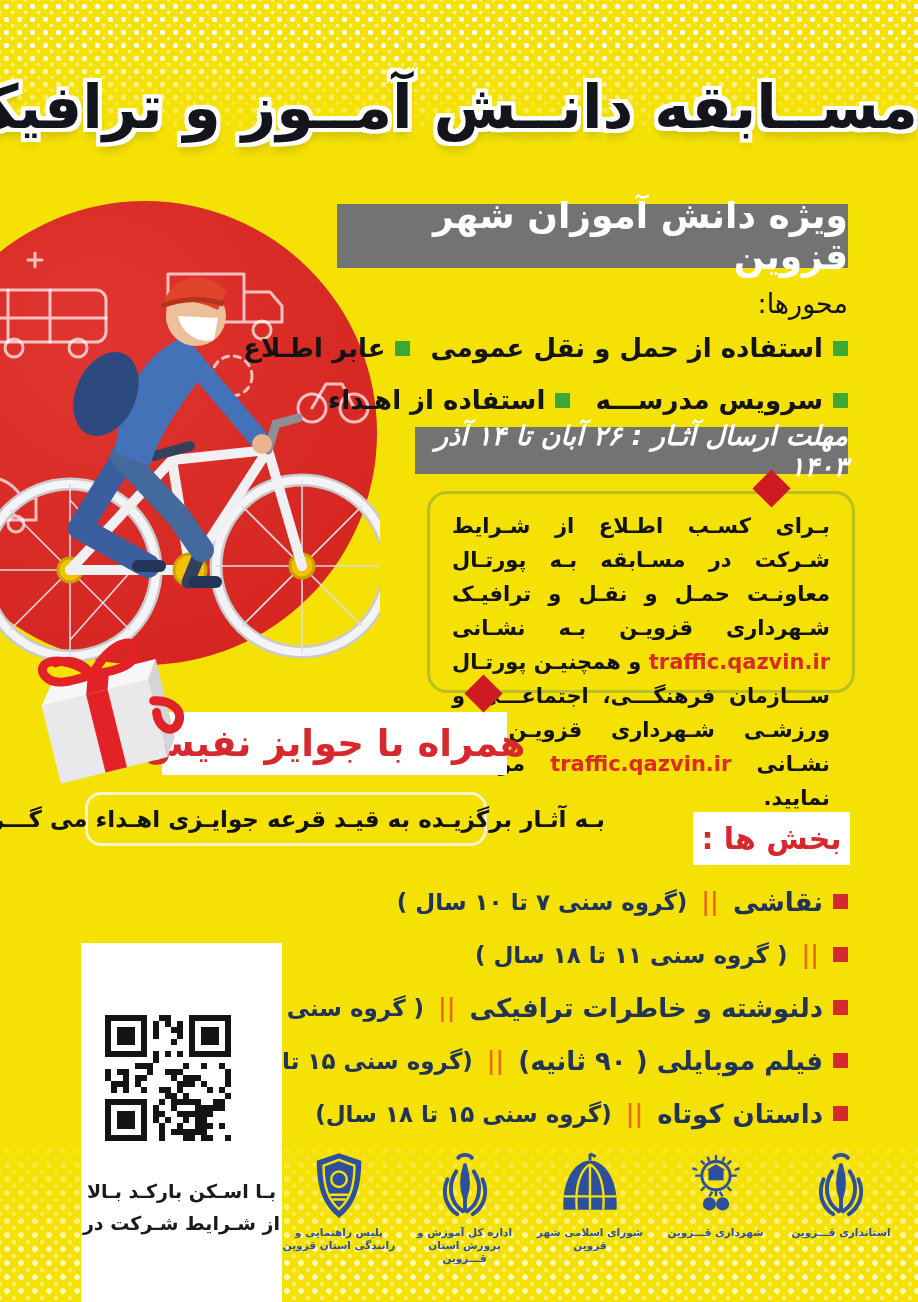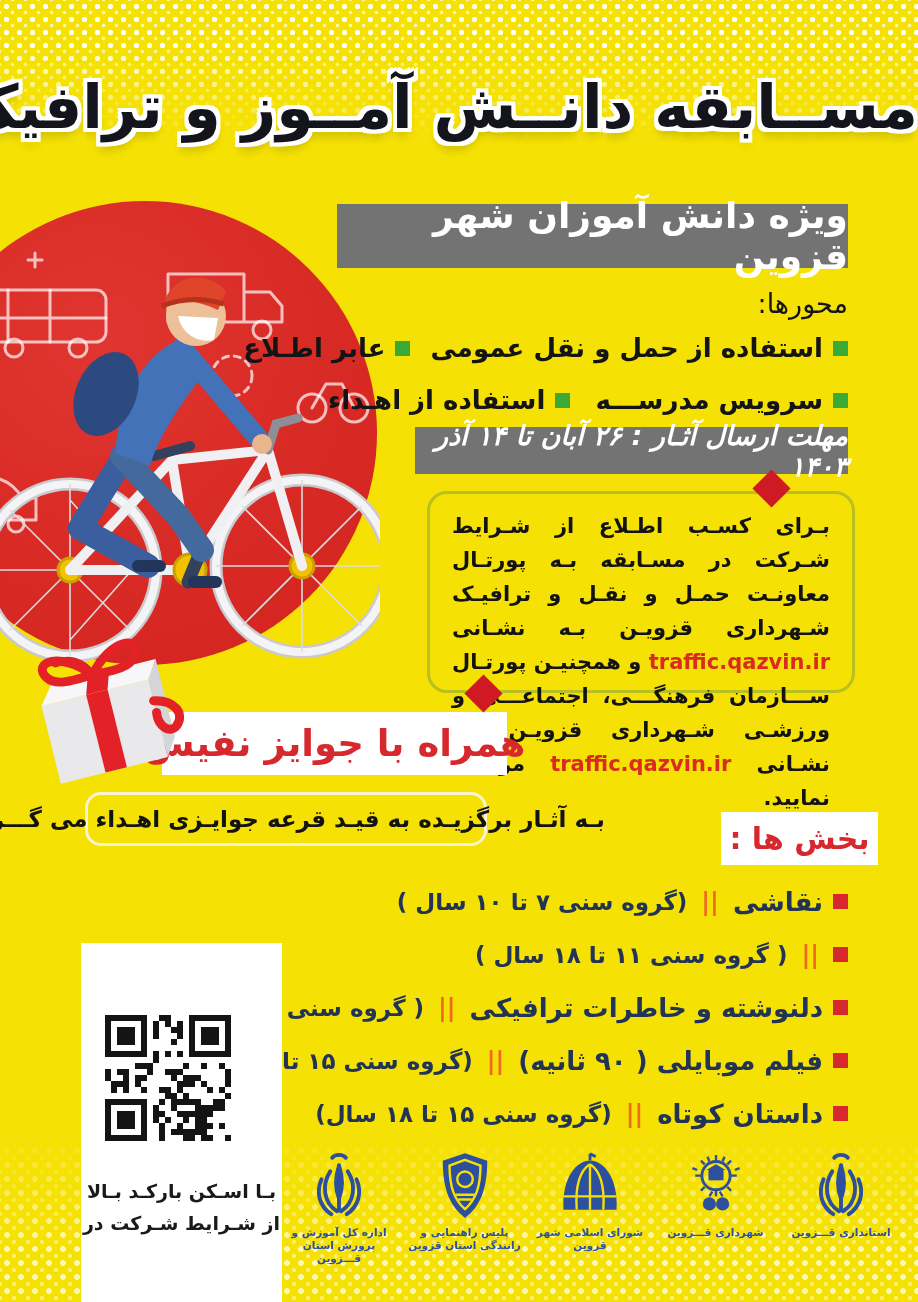--- a/index.html
+++ b/index.html
@@ -90,21 +90,21 @@
   .prize-note {
     position:absolute; left:85px; top:792px; width:402px; height:54px;
     border:3px solid #fdf3cf; border-radius:16px;
     display:flex; align-items:center; justify-content:center; direction:rtl;
     color:#131313; font-size:23px; font-weight:bold; white-space:nowrap;
   }
 
   .sections-heading {
     position:absolute; left:693px; top:812px; width:157px; height:53px;
     background:#fff; display:flex; align-items:center; justify-content:center;
-    direction:rtl; color:#d7282e; font-size:30px; font-weight:bold;margin-left:28px;
+    direction:rtl; color:#d7282e; font-size:30px; font-weight:bold;
   }
   .sections-list {
     position:absolute; right:70px; top:884px; width:540px;
     display:flex; flex-direction:column; gap:18px; direction:rtl;
   }
   .section-row { display:flex; direction:rtl; align-items:center; gap:10px; height:35px; }
   .bullet-red { width:15px; height:15px; background:#d7282e; flex:0 0 auto; }
   .section-name { font-size:26px; font-weight:bold; color:#223455; white-space:nowrap; }
   .section-divider { font-size:24px; font-weight:bold; color:#ee6a1f; padding:0 4px; }
   .section-age { font-size:23px; font-weight:bold; color:#223455; white-space:nowrap; }
@@ -498,41 +498,41 @@
       </svg>
     <div class="qr-note">
       <div>بـا اسـکن بارکـد بـالا</div>
       <div>از شـرایط شـرکت در</div>
 
     </div>
   </div>
 
   <div class="logos">
     <div class="logo">
+      <svg width="58" height="72" viewBox="0 0 60 74">
+        <path d="M30 3 L53 11 C53 40 46 58 30 70 C14 58 7 40 7 11 Z" fill="#2c4f9e"></path>
+        <path d="M30 10 L46 16 C46 38 41 51 30 61 C19 51 14 38 14 16 Z" fill="none" stroke="#f5e103" stroke-width="2.5"></path>
+        <circle cx="30" cy="30" r="8" fill="none" stroke="#f5e103" stroke-width="2.5"></circle>
+        <path d="M20 46 h20 M23 51 h14" stroke="#f5e103" stroke-width="2.5"></path>
+      </svg>
+      <div class="logo-caption">پلیس راهنمایی و رانندگی استان قزوین</div>
+    </div>
+    <div class="logo">
       <svg width="60" height="72" viewBox="0 0 60 74">
         <g stroke="#2c4f9e" fill="none" stroke-width="4" stroke-linecap="round">
           <path d="M30 16 V62"></path>
           <path d="M30 16 C26 28 26 40 30 50 C34 40 34 28 30 16" fill="#2c4f9e"></path>
           <path d="M21 22 C12 36 14 54 28 63"></path>
           <path d="M39 22 C48 36 46 54 32 63"></path>
           <path d="M12 30 C6 44 10 58 22 66"></path>
           <path d="M48 30 C54 44 50 58 38 66"></path>
           <path d="M23 8 C26 4 34 4 37 8"></path>
         </g>
       </svg>
       <div class="logo-caption">اداره کل آموزش و پرورش استان قـــزوین</div>
-    </div>
-    <div class="logo">
-      <svg width="58" height="72" viewBox="0 0 60 74">
-        <path d="M30 3 L53 11 C53 40 46 58 30 70 C14 58 7 40 7 11 Z" fill="#2c4f9e"></path>
-        <path d="M30 10 L46 16 C46 38 41 51 30 61 C19 51 14 38 14 16 Z" fill="none" stroke="#f5e103" stroke-width="2.5"></path>
-        <circle cx="30" cy="30" r="8" fill="none" stroke="#f5e103" stroke-width="2.5"></circle>
-        <path d="M20 46 h20 M23 51 h14" stroke="#f5e103" stroke-width="2.5"></path>
-      </svg>
-      <div class="logo-caption">پلیس راهنمایی و رانندگی استان قزوین</div>
     </div>
     <div class="logo">
       <svg width="72" height="72" viewBox="0 0 76 74">
         <path d="M10 62 C8 28 24 10 38 10 C52 10 68 28 66 62 Z" fill="#2c4f9e"></path>
         <path d="M38 10 V3 M38 3 l6 3" stroke="#2c4f9e" stroke-width="3" fill="none"></path>
         <path d="M24 62 C22 36 28 20 38 14 M52 62 C54 36 48 20 38 14 M38 14 V62" stroke="#f5e103" stroke-width="2.5" fill="none"></path>
         <path d="M10 48 h56" stroke="#f5e103" stroke-width="2.5"></path>
       </svg>
       <div class="logo-caption">شورای اسلامی شهر قزوین</div>
     </div>

